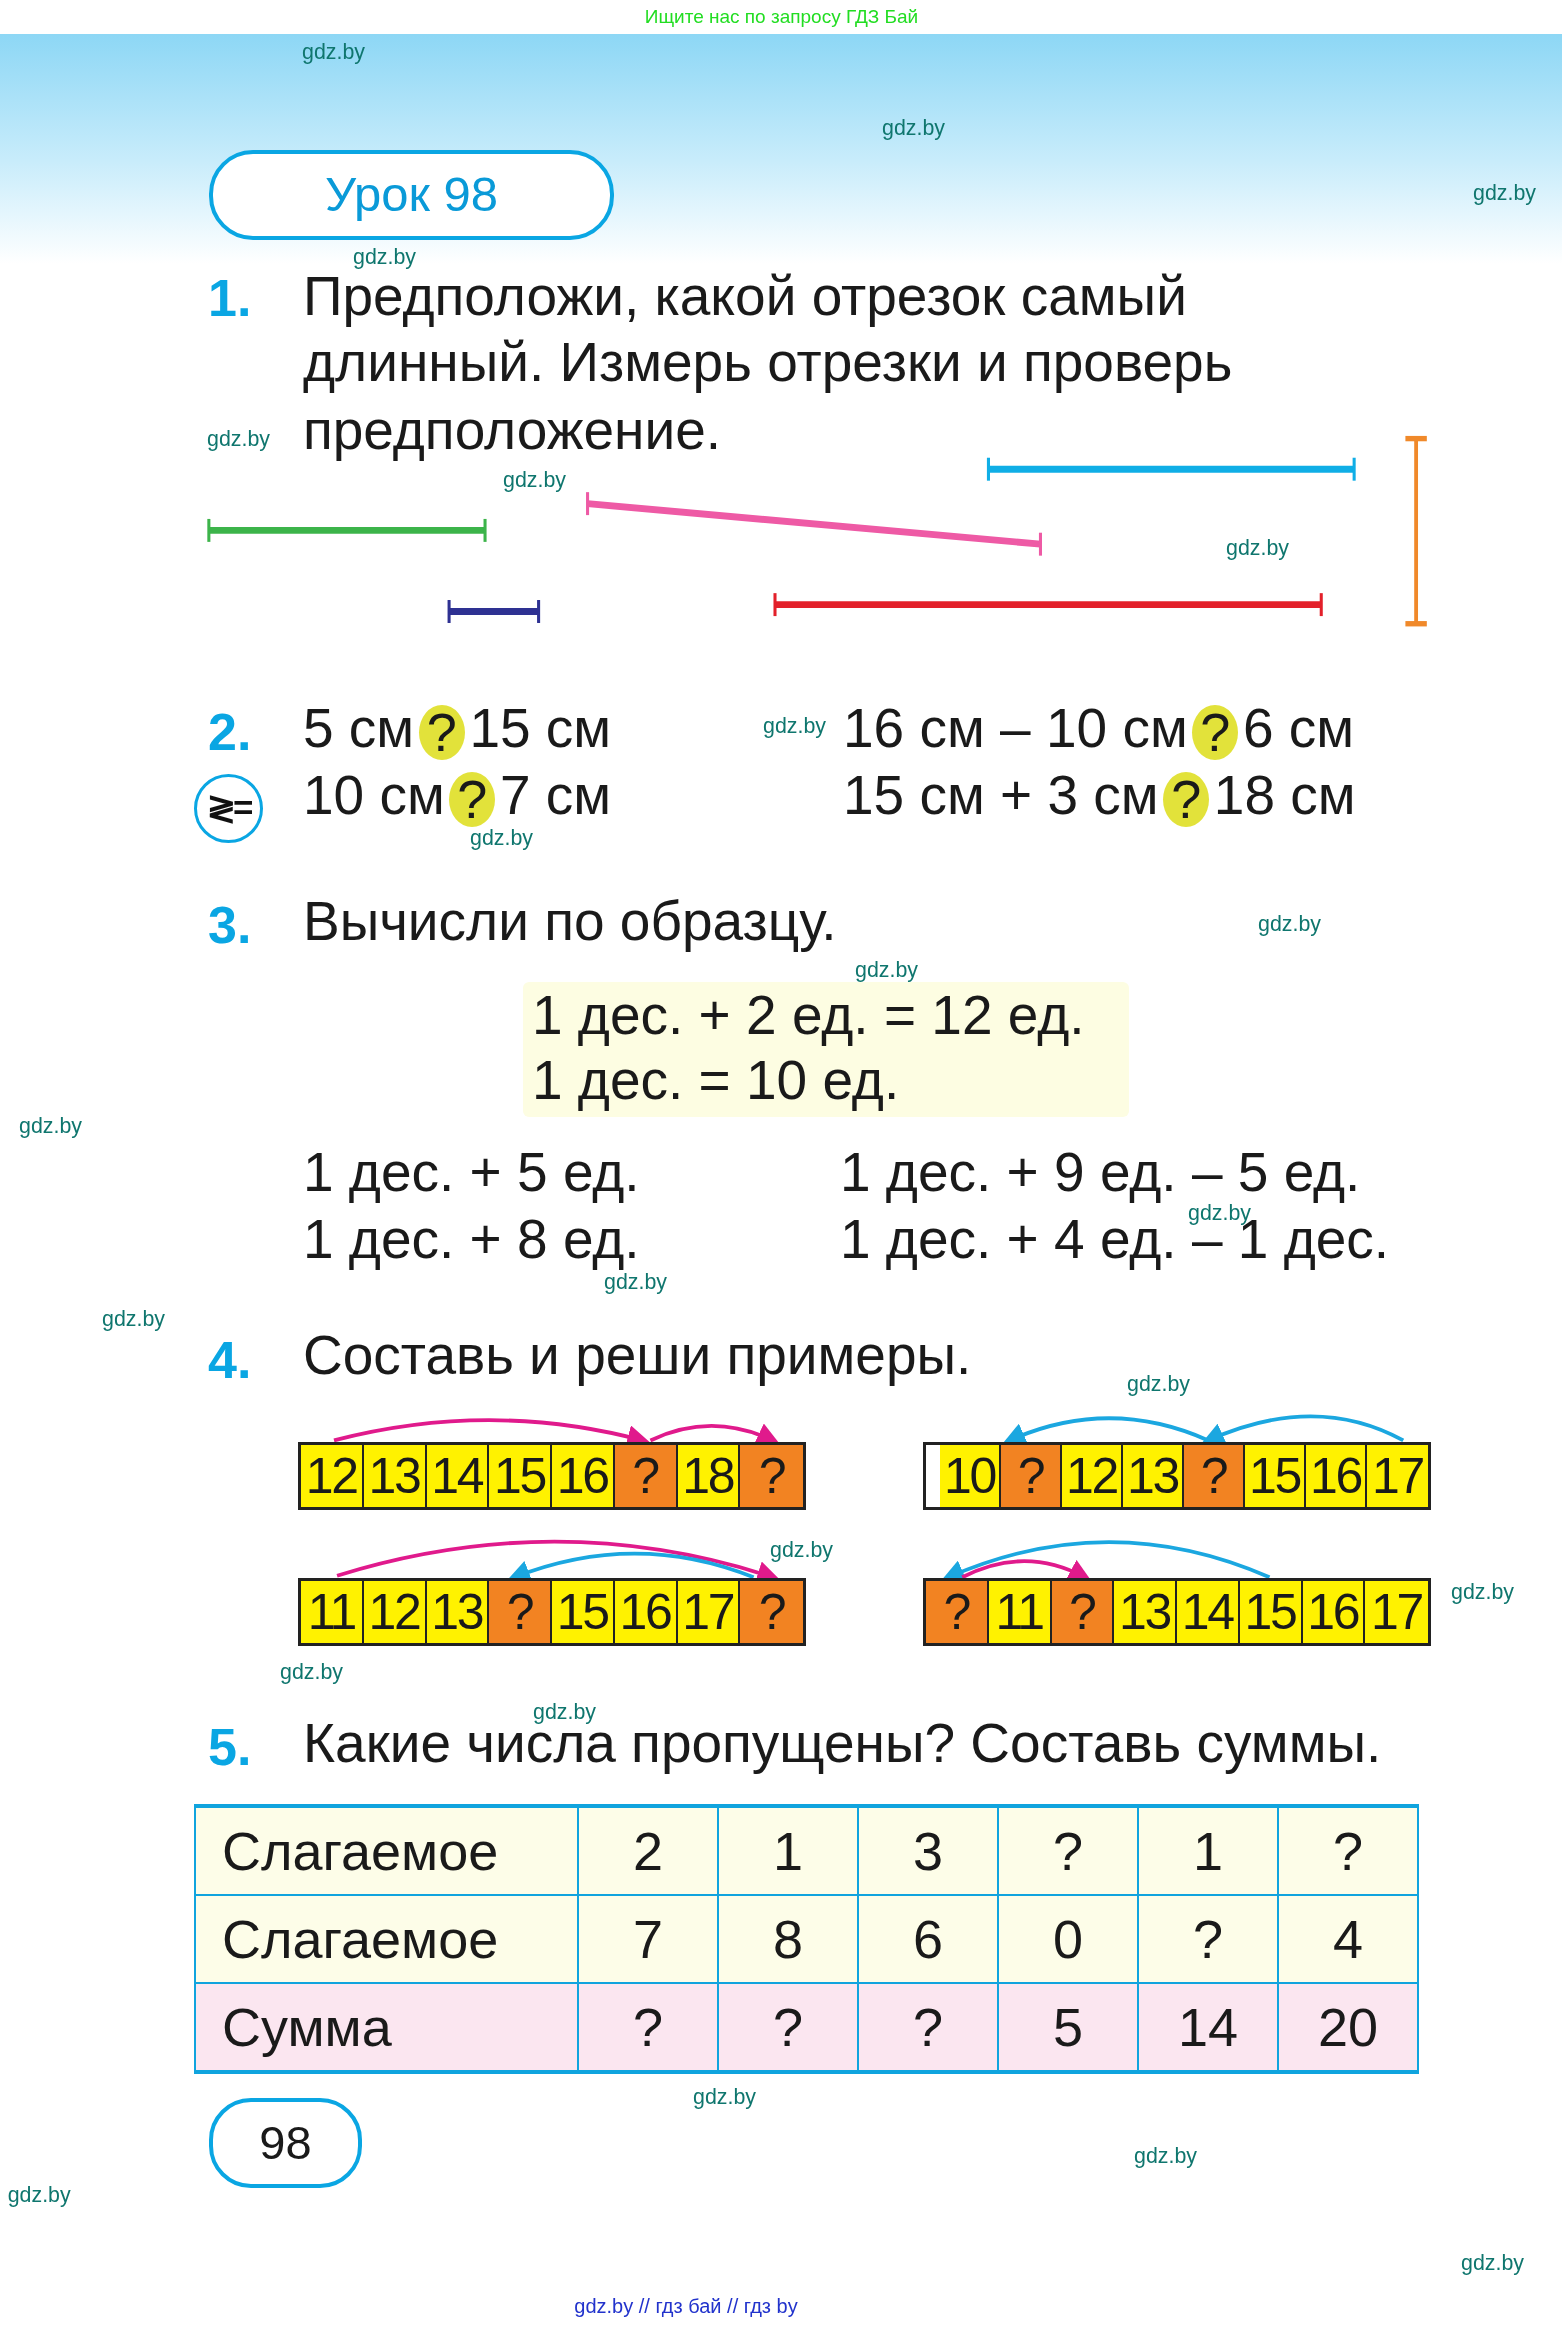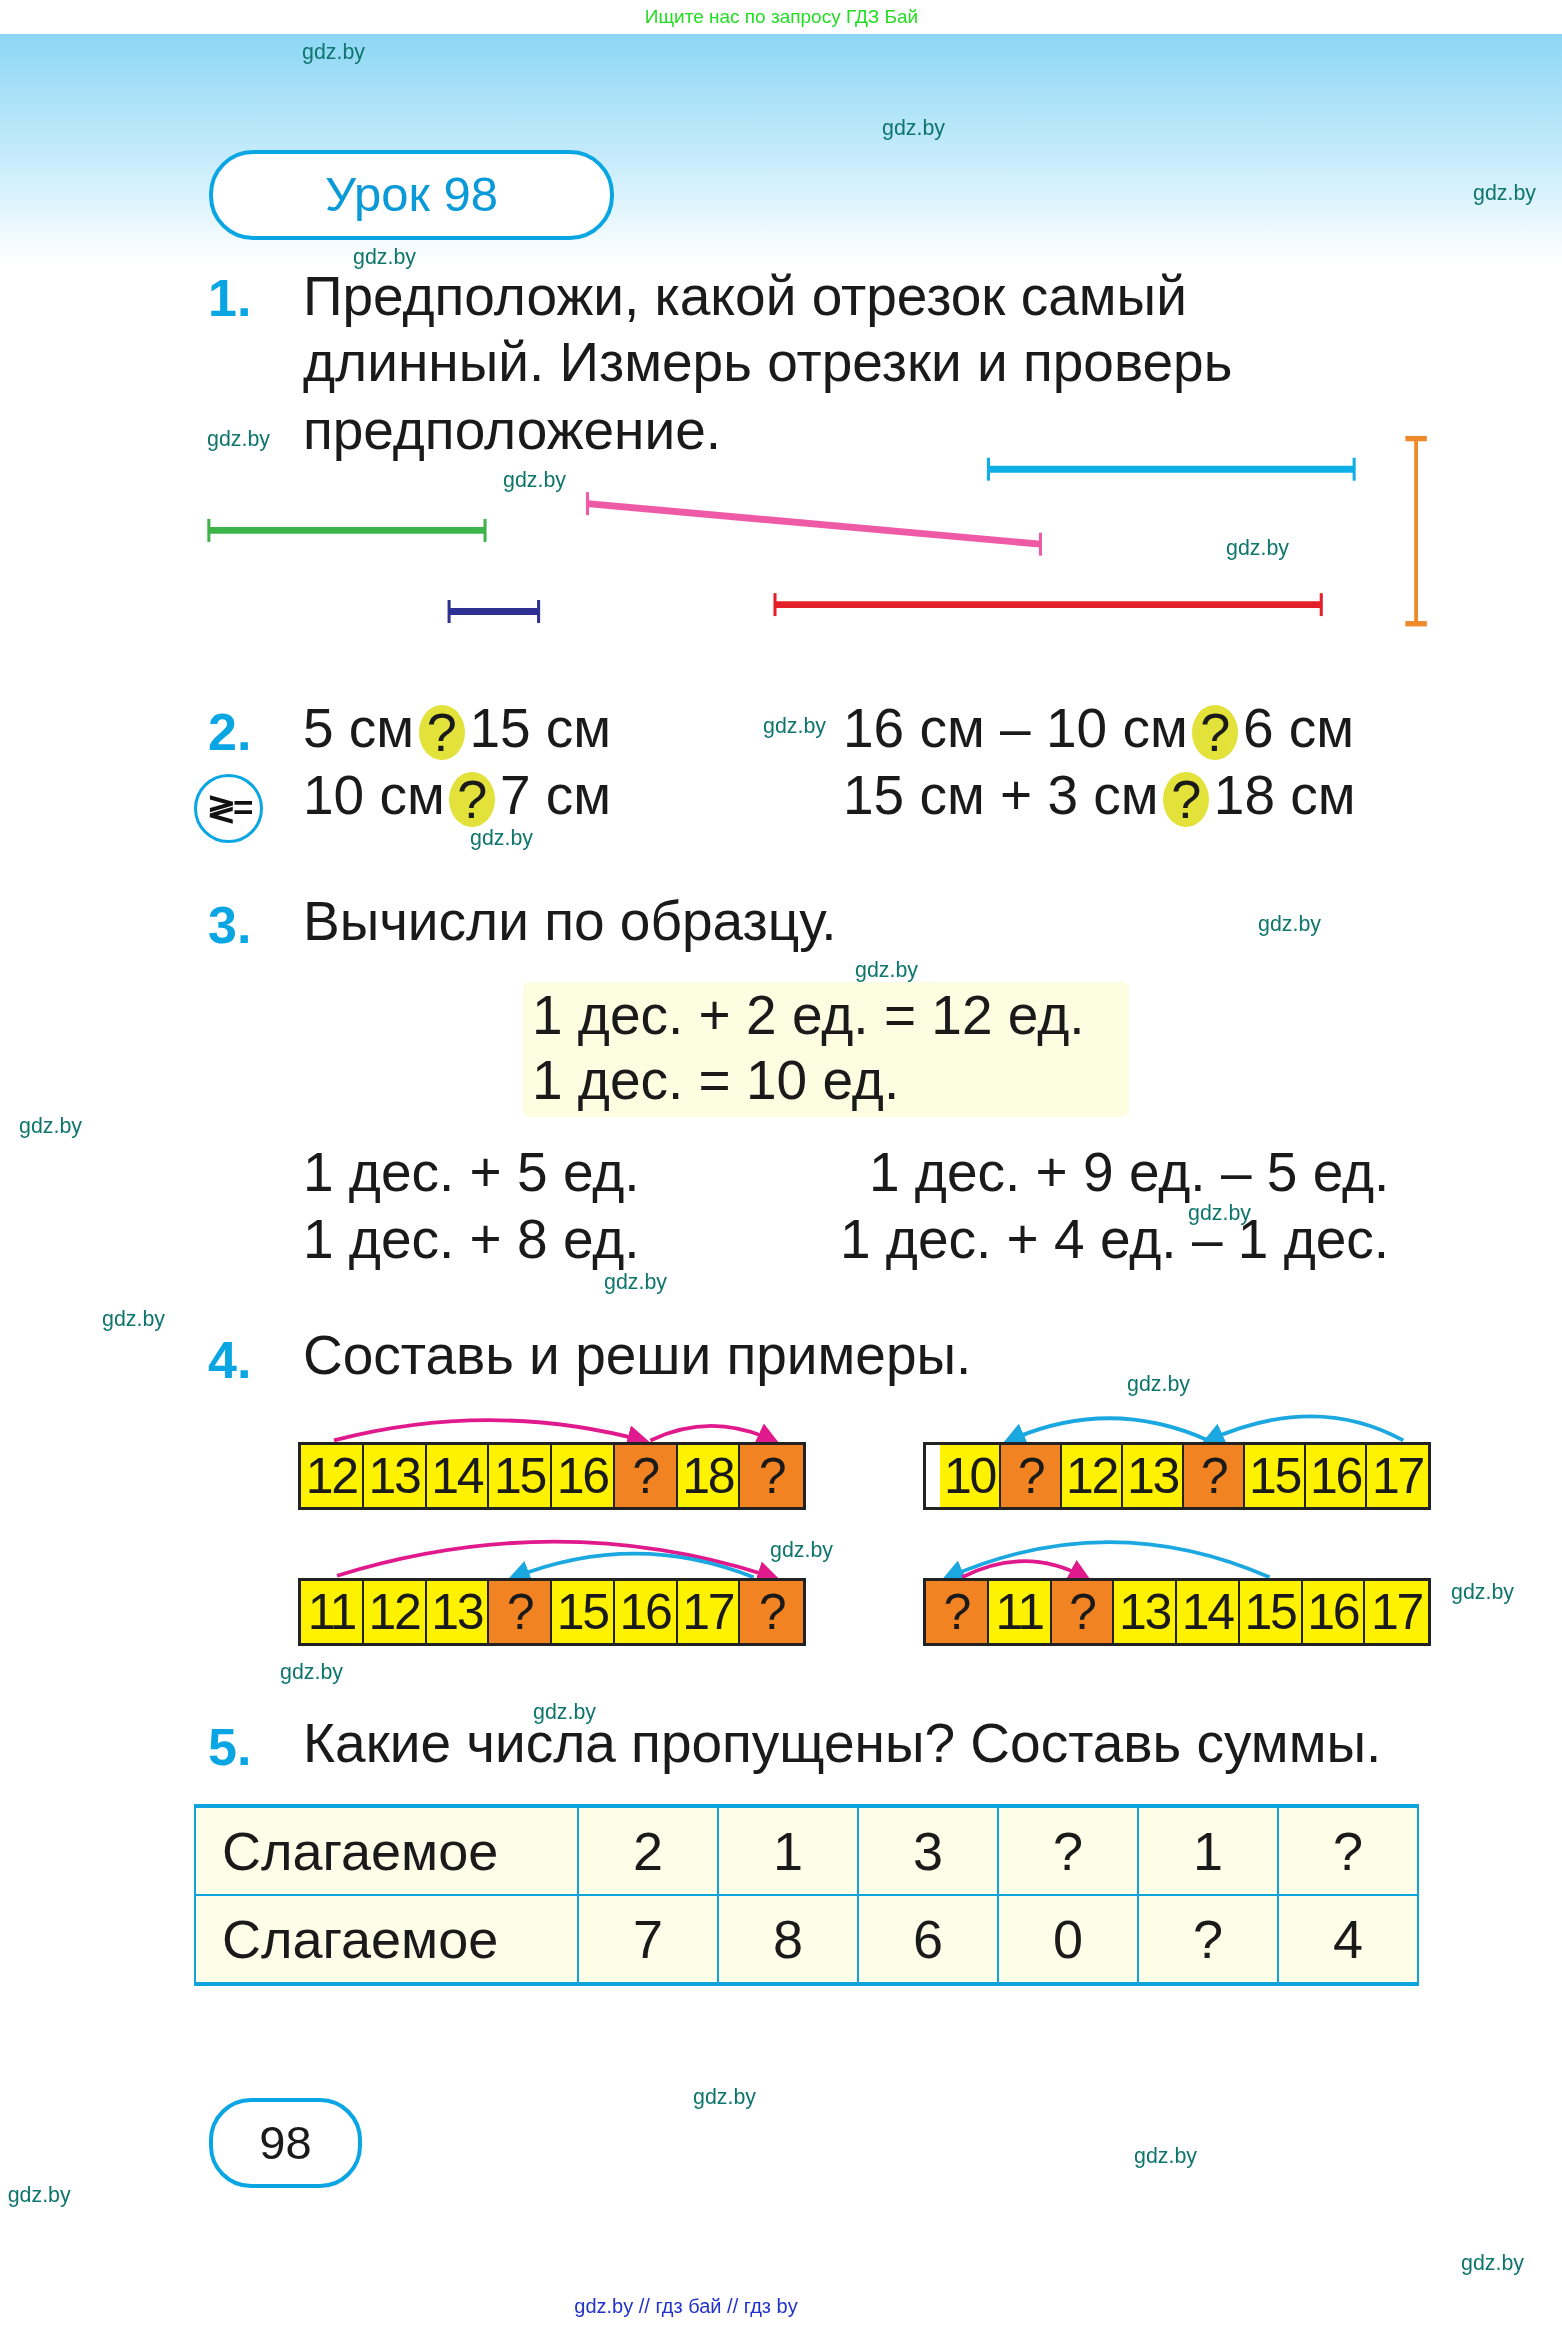--- a/index.html
+++ b/index.html
@@ -117,21 +117,21 @@
   <span>15 см + 3 см</span><span class="q-circle">?</span><span>18 см</span>
 </div>
 
 <div class="abs num" style="left:208px; top:895px;">3.</div>
 <div class="abs txt" style="left:303px; top:889px;">Вычисли по образцу.</div>
 <div class="abs sample"></div>
 <div class="abs txt" style="left:532px; top:983px;">1 дес. + 2 ед. = 12 ед.</div>
 <div class="abs txt" style="left:532px; top:1048px;">1 дес. = 10 ед.</div>
 <div class="abs txt" style="left:303px; top:1140px;">1 дес. + 5 ед.</div>
 <div class="abs txt" style="left:303px; top:1207px;">1 дес. + 8 ед.</div>
-<div class="abs txt" style="left:840px; top:1140px;margin-left:29px;">1 дес. + 9 ед. – 5 ед.</div>
+<div class="abs txt" style="left:840px; top:1140px;">1 дес. + 9 ед. – 5 ед.</div>
 <div class="abs txt" style="left:840px; top:1207px;">1 дес. + 4 ед. – 1 дес.</div>
 
 <div class="abs num" style="left:208px; top:1330px;">4.</div>
 <div class="abs txt" style="left:303px; top:1323px;">Составь и реши примеры.</div>
 
 <svg class="abs" style="left:0; top:1377px;" width="1563" height="214" viewBox="0 0 2043 280">
   <defs>
     <marker id="mp" markerWidth="6" markerHeight="6" refX="4" refY="3" orient="auto">
         <path d="M0,0 L6,3 L0,6 z" fill="#e01a8c"></path>
       </marker>
@@ -210,18 +210,27 @@
   </tr>
   <tr class="add">
     <td class="lbl">Слагаемое</td>
     <td class="val">7</td>
     <td class="val">8</td>
     <td class="val">6</td>
     <td class="val">0</td>
     <td class="val">?</td>
     <td class="val">4</td>
   </tr>
+  <tr class="total">
+    <td class="lbl">Сумма</td>
+    <td class="val">?</td>
+    <td class="val">?</td>
+    <td class="val">?</td>
+    <td class="val">5</td>
+    <td class="val">14</td>
+    <td class="val">20</td>
+  </tr>
 </tbody>
   </table>
 
 <div class="abs page-pill">98</div>
 <div class="abs footer">gdz.by  //  гдз бай  //  гдз by</div>
 
 
 </body></html>

